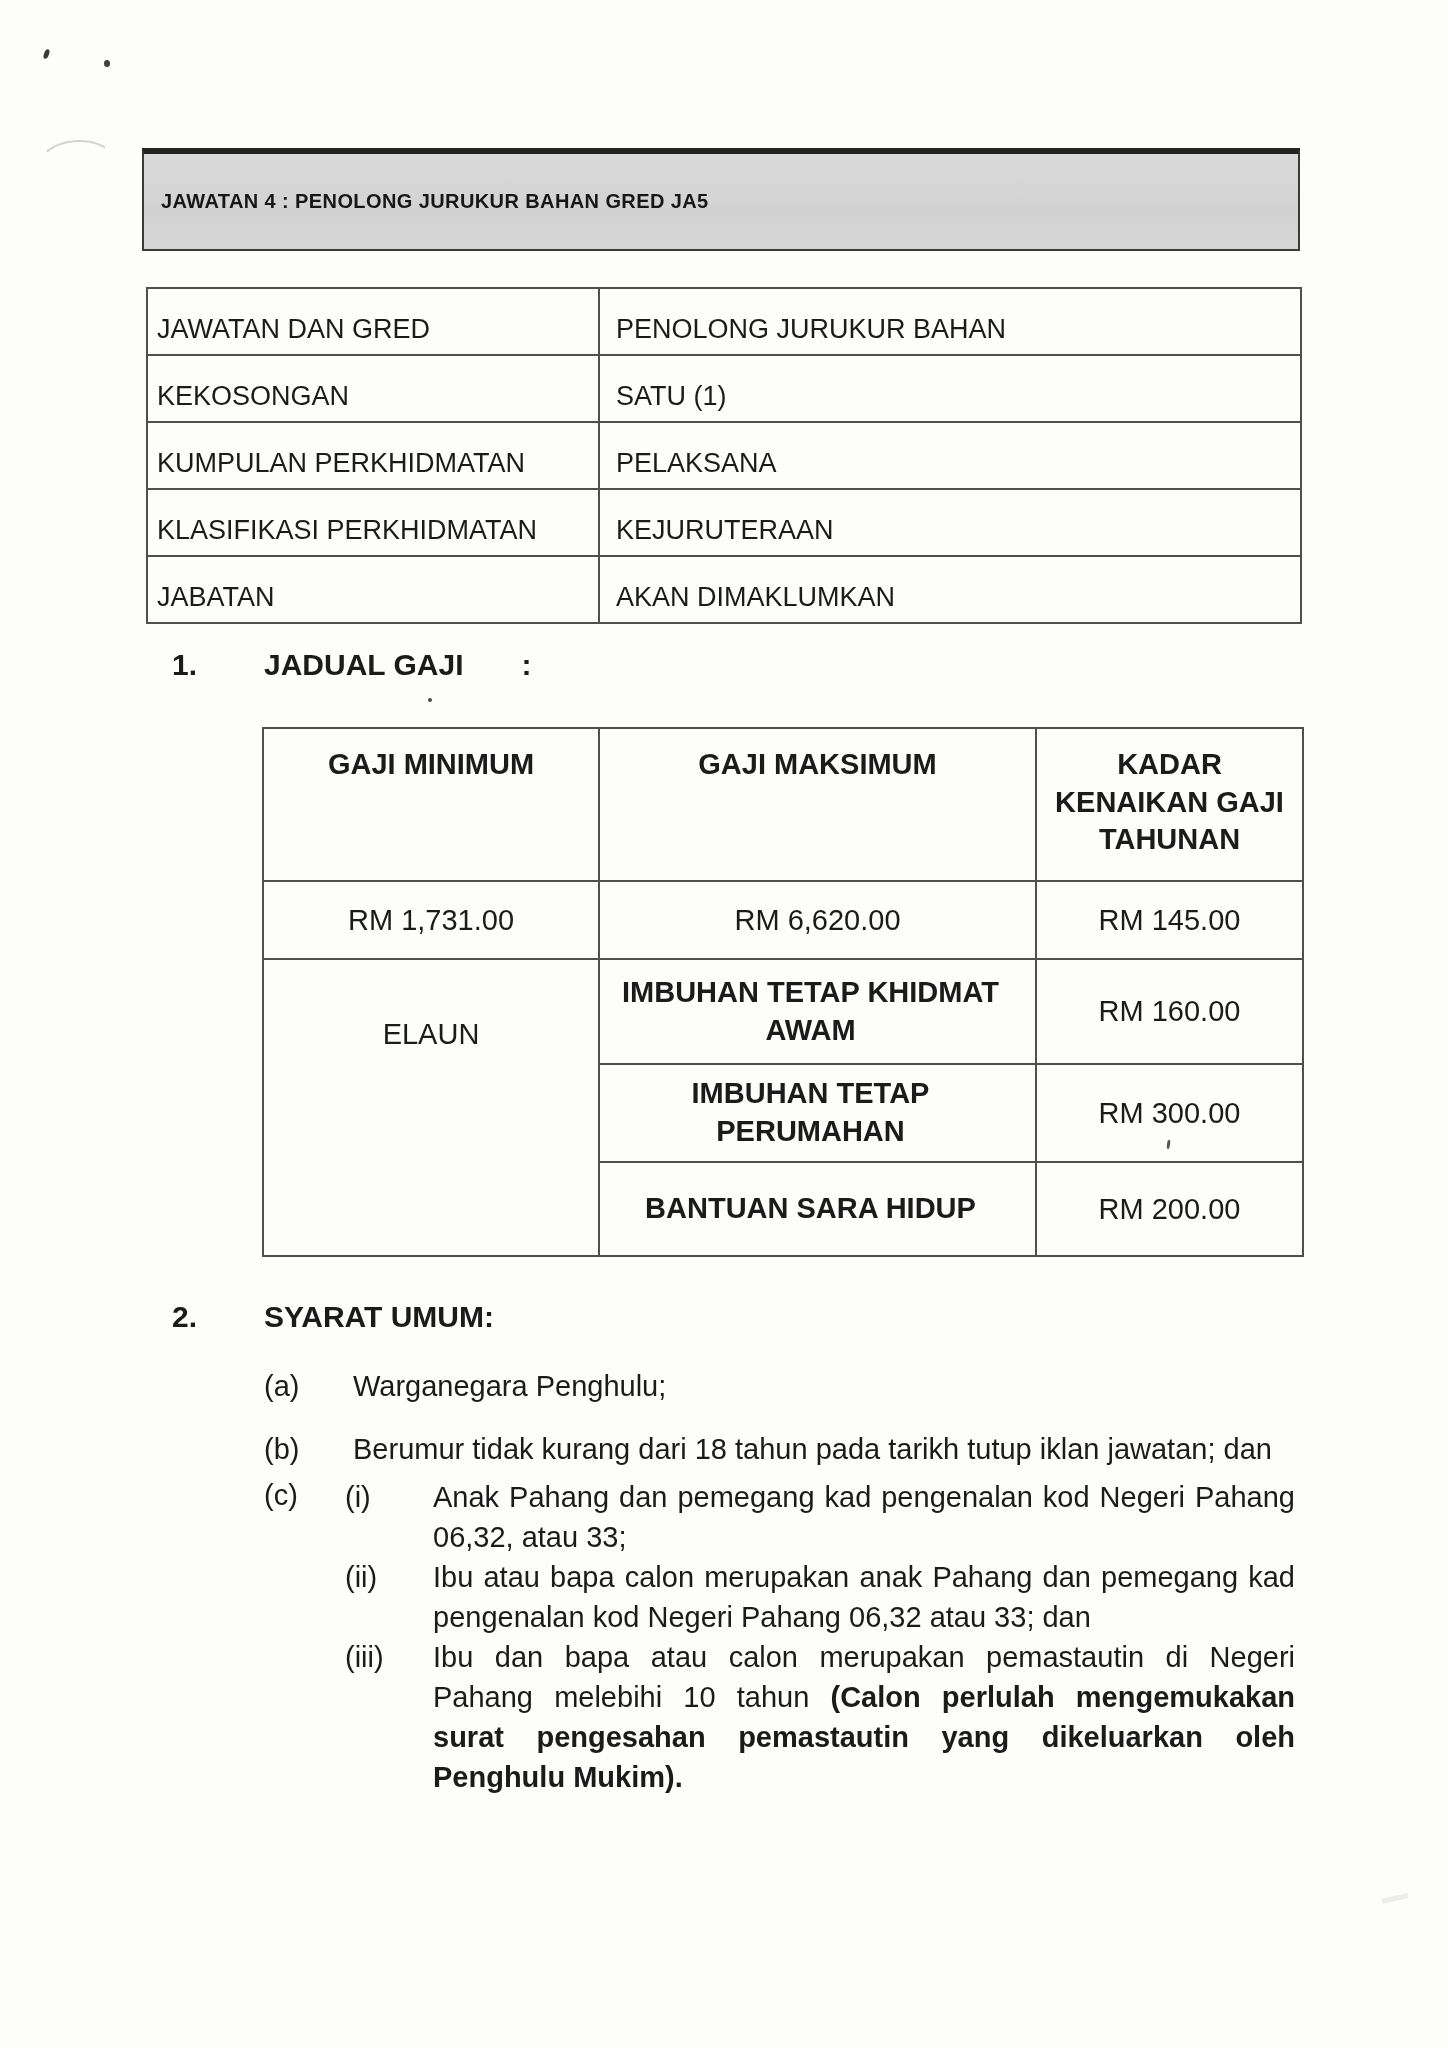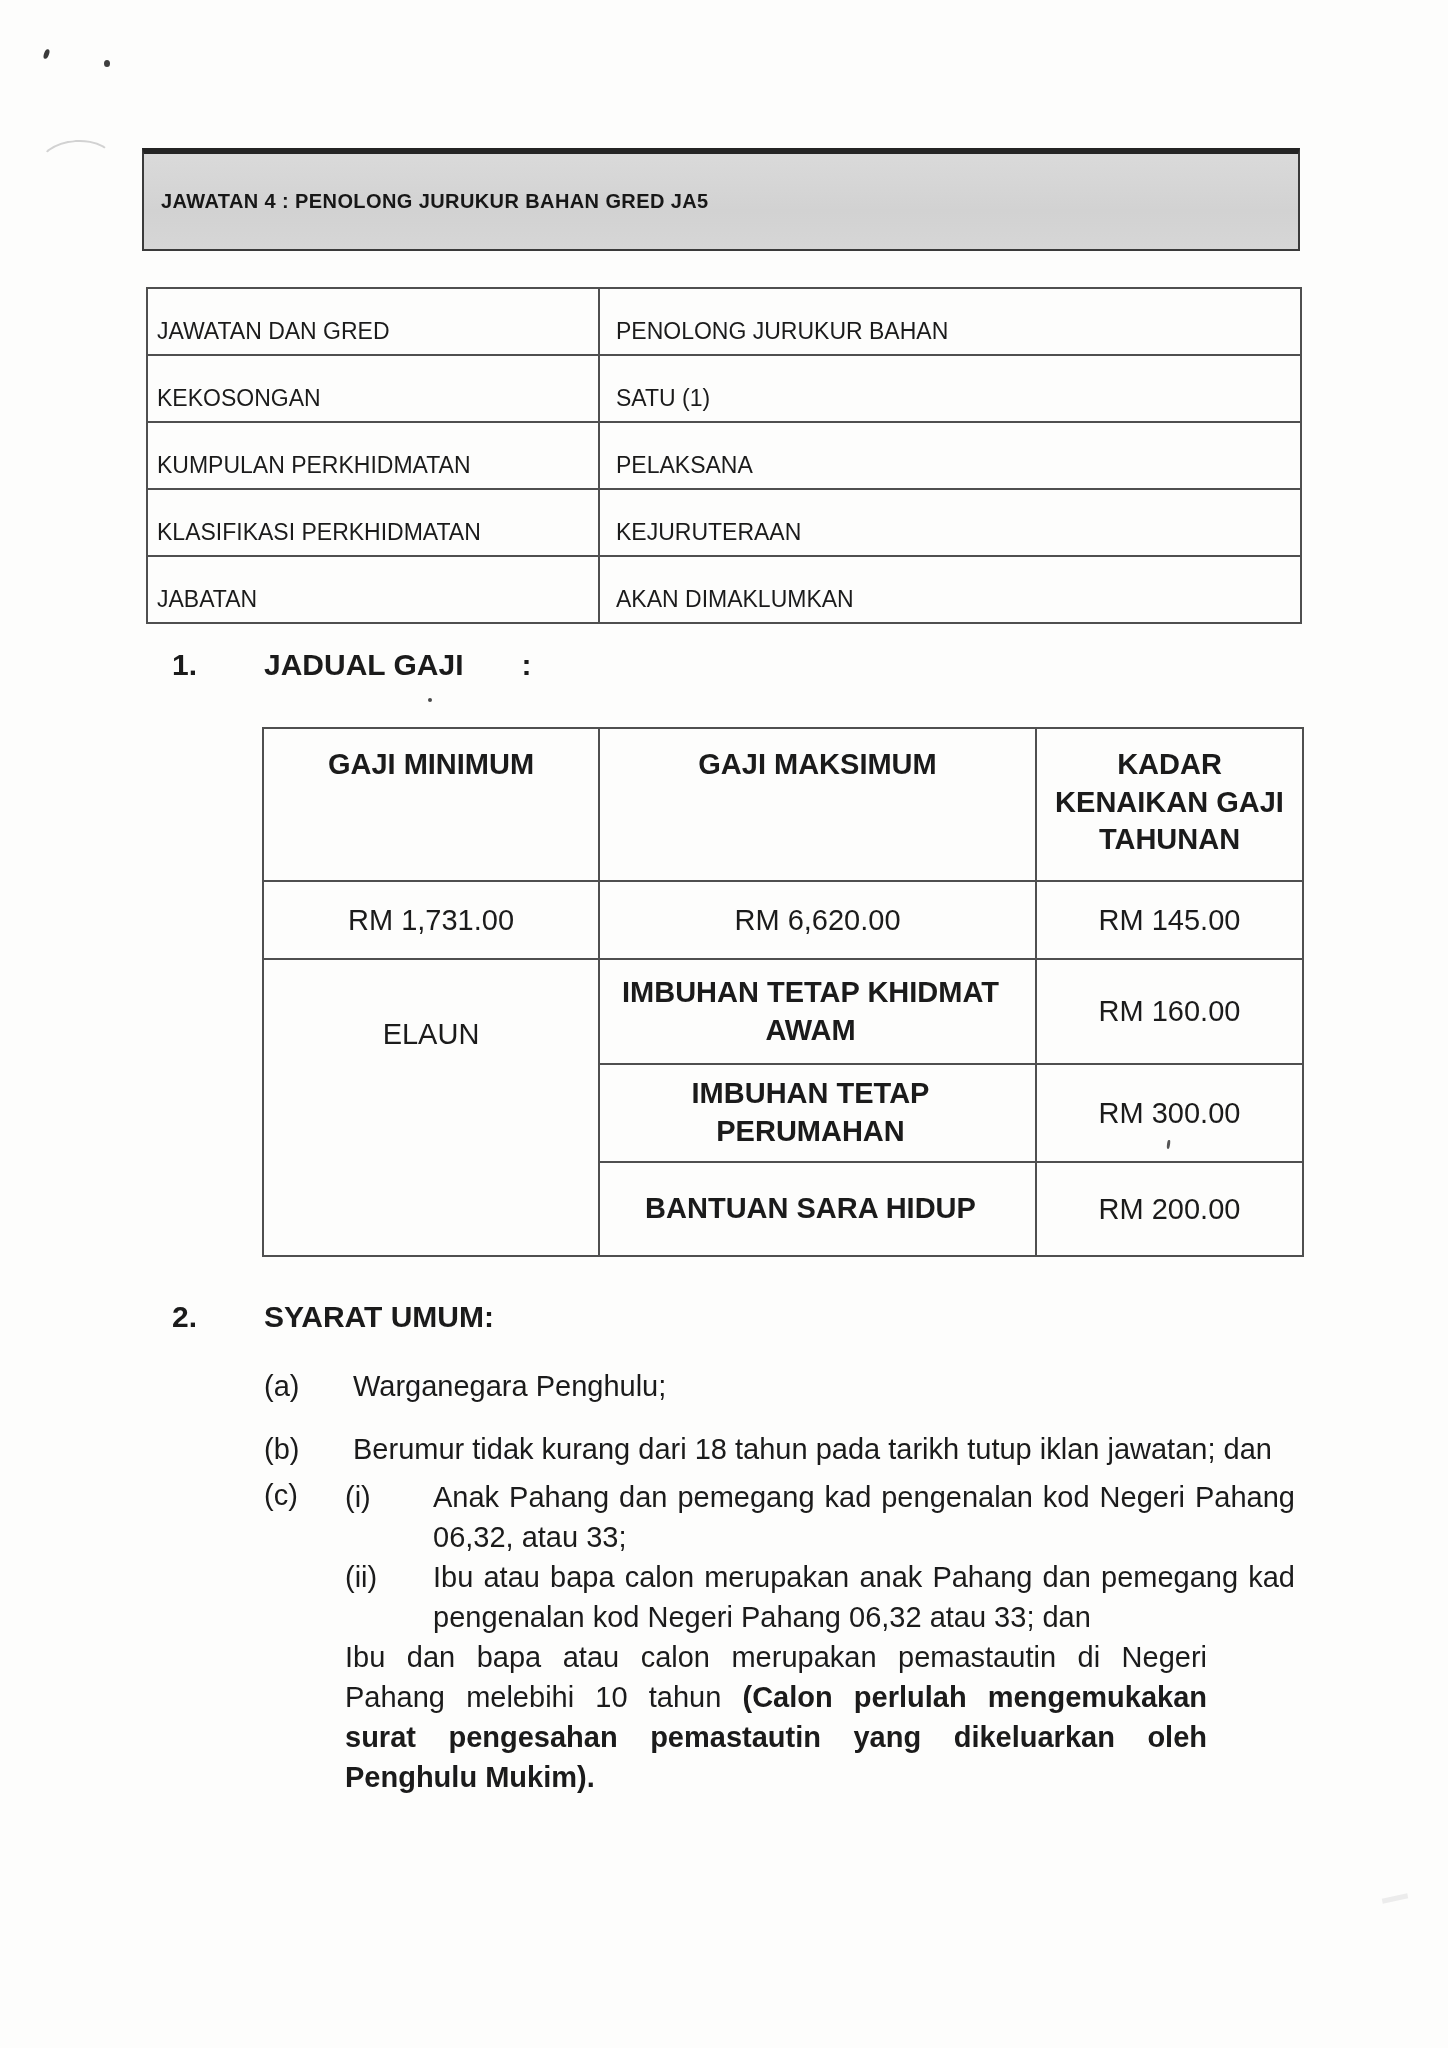--- a/index.html
+++ b/index.html
@@ -35,21 +35,21 @@
   .graybox .gtitle {
     font-weight:bold; font-size:20px; letter-spacing:0.4px;
     padding-left:17px; color:#171717; white-space:nowrap;
   }
 
   
   table { border-collapse:collapse; table-layout:fixed; }
   .info-table { position:absolute; left:146px; top:287px; width:1154px; }
   .info-table td {
     border:2px solid #4f4f4f; height:67px; box-sizing:border-box;
-    vertical-align:bottom; font-size:23px; padding:0 6px 9px 9px;
+    vertical-align:bottom; font-size:27px; padding:0 6px 9px 9px;
     white-space:nowrap; overflow:hidden;
   }
   .info-table td.val { padding-left:16px; }
 
   
   .heading { position:absolute; display:flex; font-weight:bold; font-size:30px;
     white-space:nowrap; }
   .heading .h-num { flex:0 0 92px; }
   .heading .h-colon { margin-left:58px; }
   .heading-1 { left:172px; top:648px; }
@@ -202,20 +202,21 @@
           <span class="m2">(i)</span>
           <div class="st">Anak Pahang dan pemegang kad pengenalan kod Negeri Pahang 06,32, atau 33;</div>
         </div>
 
         <div class="sub">
           <span class="m2">(ii)</span>
           <div class="st">Ibu atau bapa calon merupakan anak Pahang dan pemegang kad pengenalan kod Negeri Pahang 06,32 atau 33; dan</div>
         </div>
 
         <div class="sub">
+          <span class="m2">(iii)</span>
           <div class="st"><span>Ibu dan bapa atau calon merupakan pemastautin di Negeri Pahang melebihi 10 tahun </span><span class="b">(Calon perlulah mengemukakan surat pengesahan pemastautin yang dikeluarkan oleh Penghulu Mukim).</span></div>
         </div>
 
       </div>
     </div>
 
   </div>
 
 </div>
 

